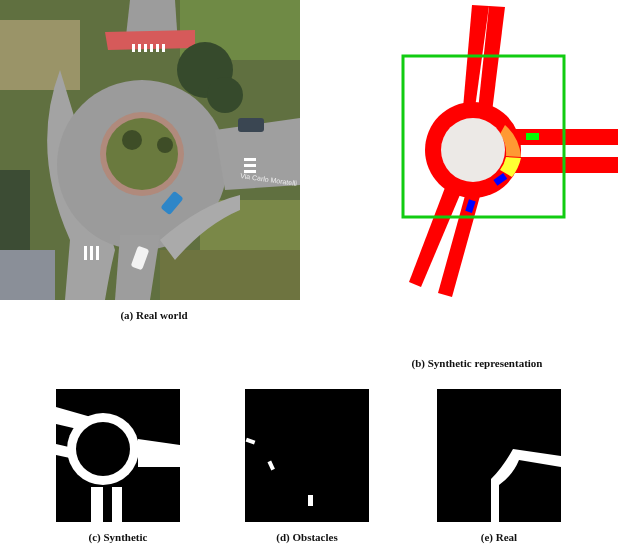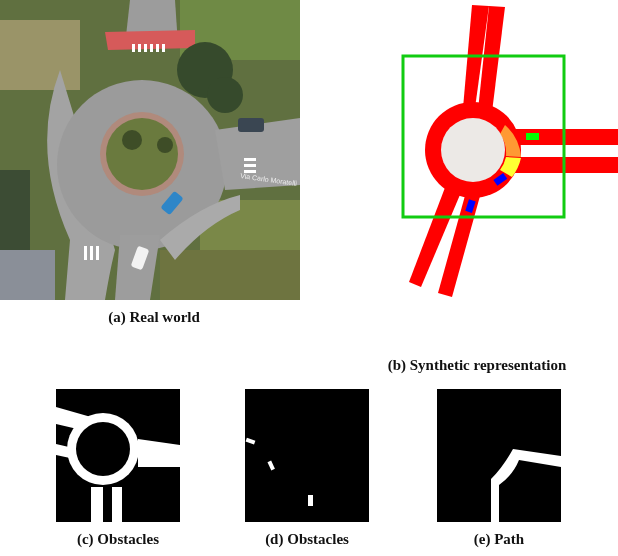--- a/index.html
+++ b/index.html
@@ -1,17 +1,17 @@
 <!DOCTYPE html>
 <html><head>
 <meta charset="utf-8">
 <style>
   html,body{margin:0;padding:0;background:#fff;}
   body{width:618px;height:556px;position:relative;overflow:hidden;font-family:"DejaVu Serif","Liberation Serif",serif;}
-  .caption{position:absolute;font-family:"Liberation Serif","DejaVu Serif",serif;font-weight:bold;font-size:15px;color:#111;white-space:nowrap;text-align:center;}
+  .caption{position:absolute;font-family:"Liberation Serif","DejaVu Serif",serif;font-weight:bold;font-size:11px;color:#111;white-space:nowrap;text-align:center;}
   .panel{position:absolute;overflow:hidden;}
   .blackbox{background:#000;}
   svg{display:block;}
 </style>
 </head>
 <body>
 
 <div class="panel" style="left:0;top:0;width:300px;height:300px;background:#5d6b3c;">
   <svg width="300" height="300" viewBox="0 0 300 300">
     <rect width="300" height="300" fill="#607040"></rect>
@@ -91,29 +91,29 @@
   <svg width="124" height="133" viewBox="0 0 124 133">
     <polygon points="0,18 35,28 30,42 0,35" fill="#fff"></polygon>
     <polygon points="0,55 30,62 28,72 0,66" fill="#fff"></polygon>
     <polygon points="82,50 124,56 124,78 82,78" fill="#fff"></polygon>
     <rect x="35" y="98" width="12" height="35" fill="#fff"></rect>
     <rect x="56" y="98" width="10" height="35" fill="#fff"></rect>
     <circle cx="47" cy="60" r="36" fill="#fff"></circle>
     <circle cx="47" cy="60" r="27" fill="#000"></circle>
   </svg>
 </div>
-<div class="caption" style="left:48px;top:531px;width:140px;">(c) Obstacles</div>
+<div class="caption" style="left:48px;top:531px;width:140px;">(c) Synthetic</div>
 
 <div class="panel blackbox" style="left:245px;top:389px;width:124px;height:133px;">
   <svg width="124" height="133" viewBox="0 0 124 133">
     <rect x="1" y="50" width="9" height="4" fill="#fff" transform="rotate(20 5 52)"></rect>
     <rect x="24" y="72" width="4" height="9" fill="#fff" transform="rotate(-25 26 76)"></rect>
     <rect x="63" y="106" width="5" height="11" fill="#fff"></rect>
   </svg>
 </div>
 <div class="caption" style="left:237px;top:531px;width:140px;">(d) Obstacles</div>
 
 <div class="panel blackbox" style="left:437px;top:389px;width:124px;height:133px;">
   <svg width="124" height="133" viewBox="0 0 124 133">
     <path d="M54 133 L54 90 Q66 78 76 60 L124 67 L124 78 L82 71 Q76 86 62 96 L62 133 Z" fill="#fff"></path>
   </svg>
 </div>
-<div class="caption" style="left:429px;top:531px;width:140px;">(e) Path</div>
+<div class="caption" style="left:429px;top:531px;width:140px;">(e) Real</div>
 
 </body></html>

